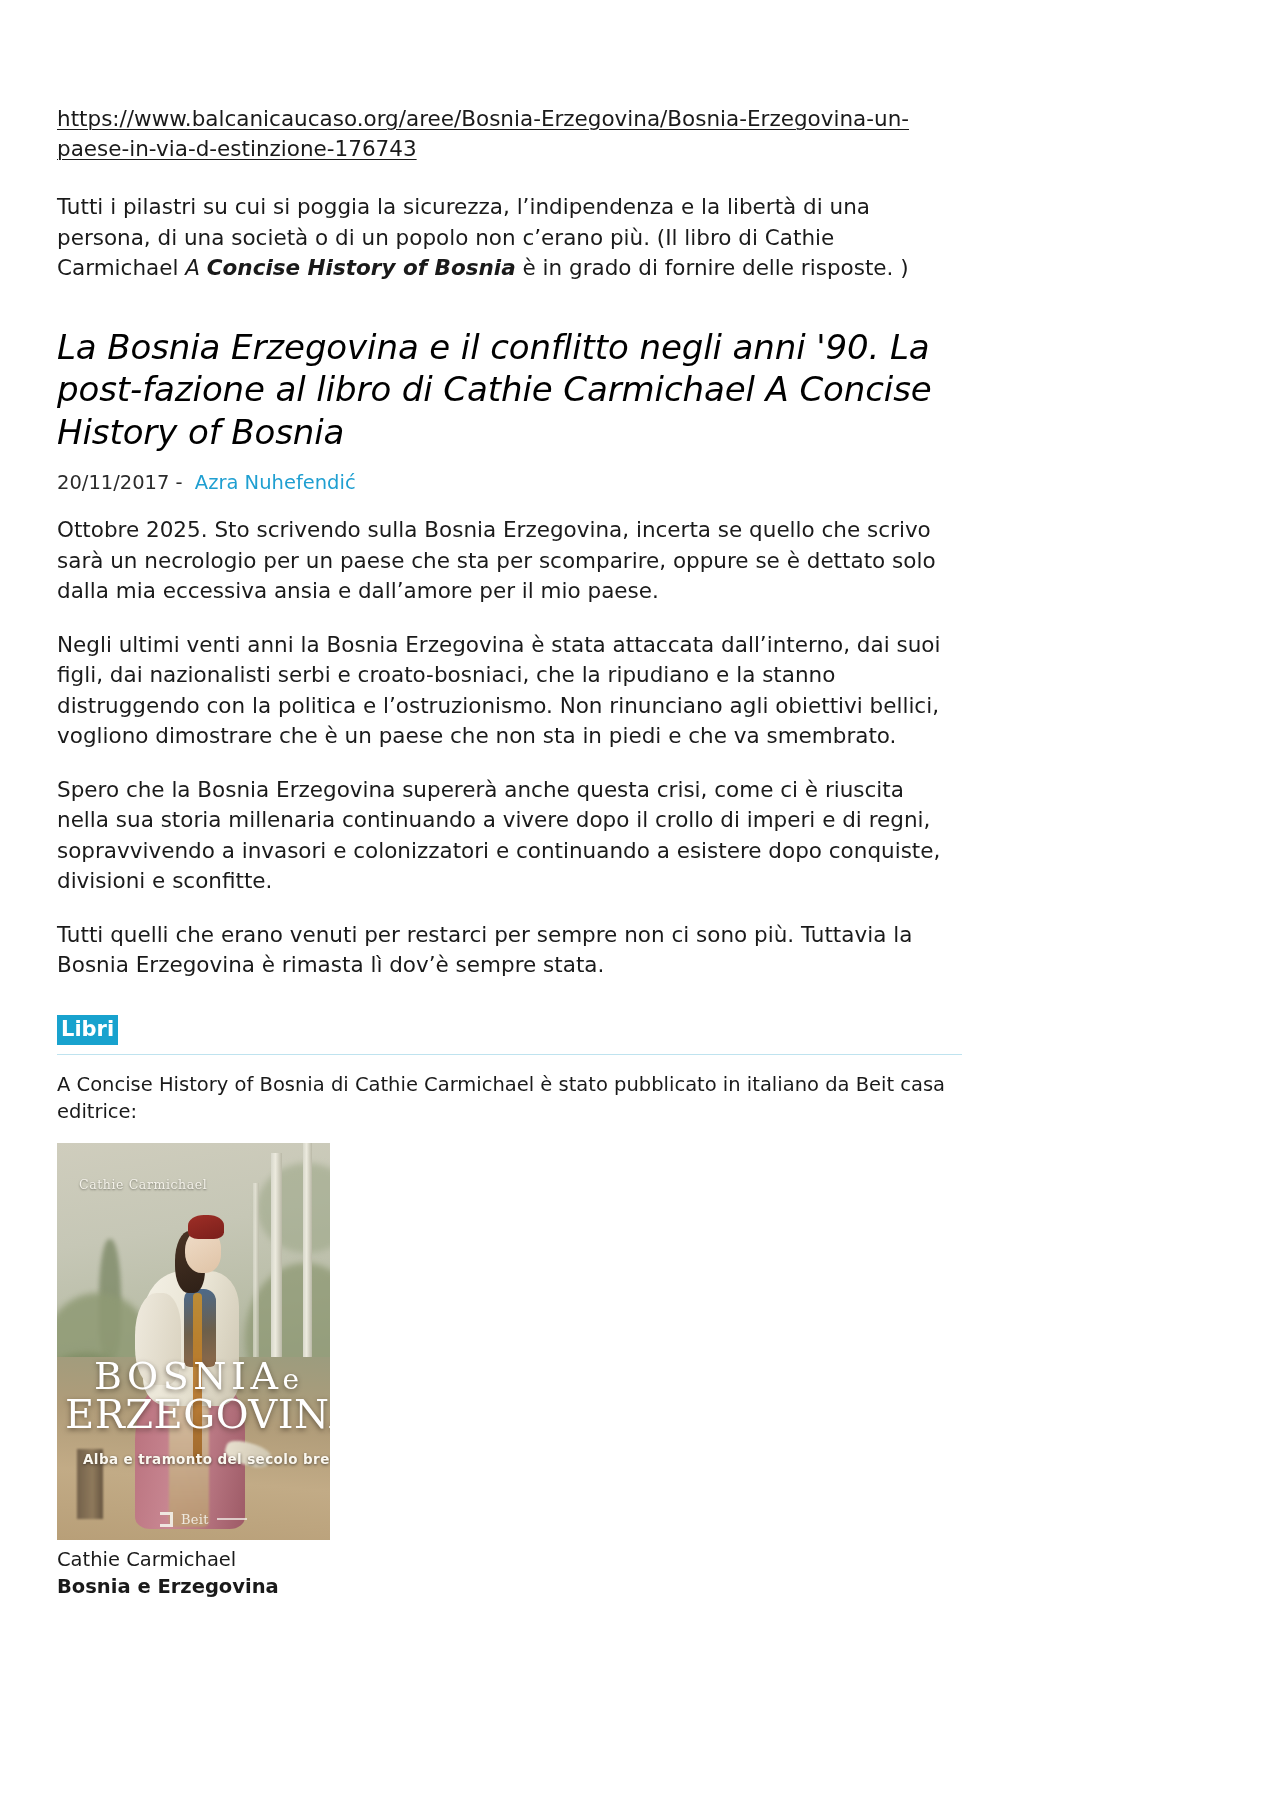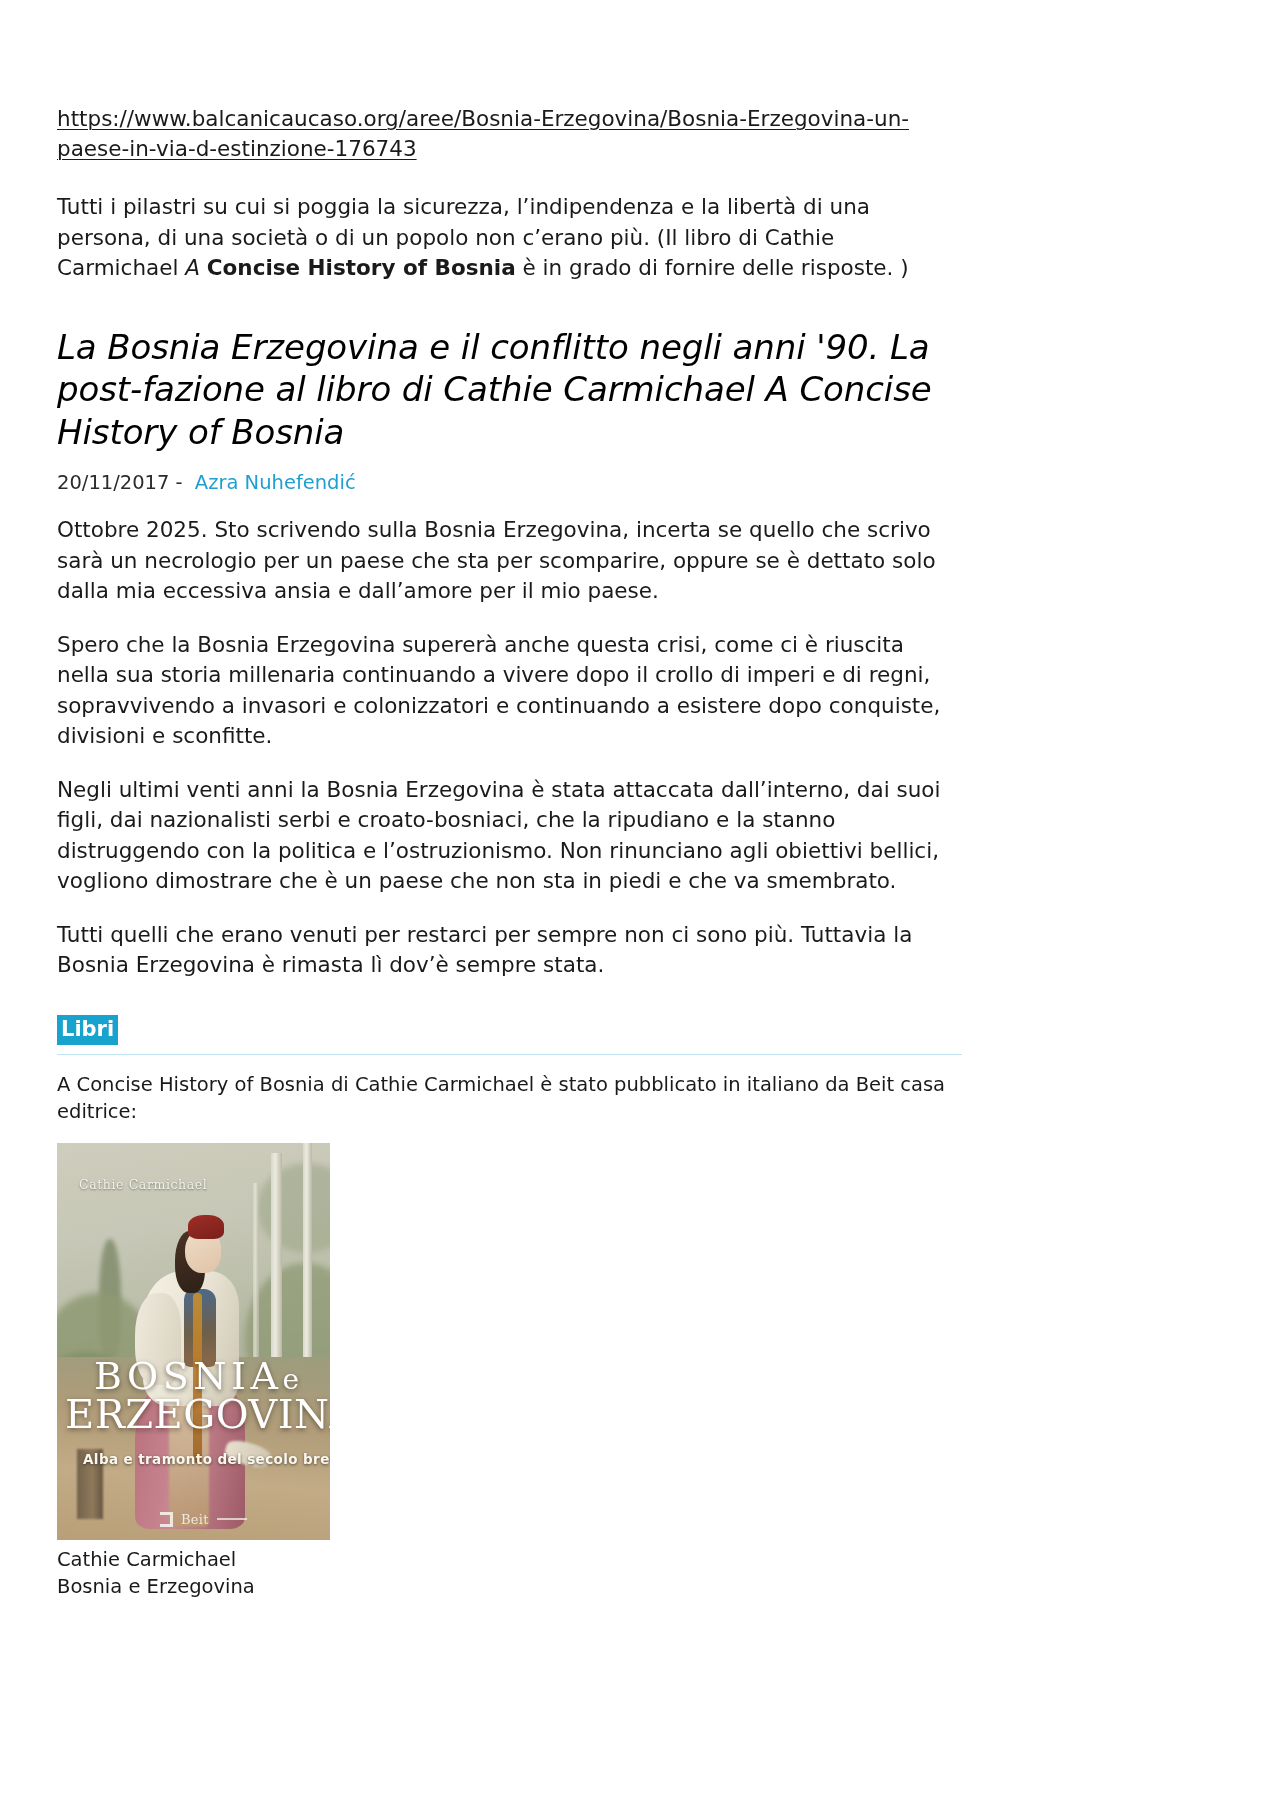--- a/index.html
+++ b/index.html
@@ -40,21 +40,21 @@
   }
 
   
   .intro {
     font-size: 21.5px;
     line-height: 30.5px;
     margin: 0 0 42px 0;
     color: #1a1a1a;
   }
   .intro .t-italic { font-style: italic; }
-  .intro .t-bolditalic { font-weight: bold; }
+  .intro .t-bolditalic { font-style: italic; font-weight: bold; }
 
   
   .headline {
     font-size: 34px;
     line-height: 42.5px;
     font-style: italic;
     font-weight: normal;
     margin: 0 0 16px 0;
     color: #000000;
     letter-spacing: -0.1px;
@@ -313,43 +313,43 @@
     width: 30px; height: 2px; background: #f3f0e8; opacity: .8;
   }
 
   
   .cover-caption {
     margin-top: 6px;
     font-size: 19.5px;
     line-height: 27px;
     color: #1a1a1a;
   }
-  .cover-caption .line2 { font-weight: normal; }
+  .cover-caption .line2 { font-weight: bold; }
 </style>
 </head>
 <body>
 
 <div class="page">
   <div class="content">
 
     <a class="source-url">https://www.balcanicaucaso.org/aree/Bosnia-Erzegovina/Bosnia-Erzegovina-un-paese-in-via-d-estinzione-176743</a>
 
     <p class="intro"><span>Tutti i pilastri su cui si poggia la sicurezza, l’indipendenza e la libertà di una persona, di una società o di un popolo non c’erano più. (Il libro di Cathie Carmichael </span><span class="t-italic">A </span><span class="t-bolditalic">Concise History of Bosnia</span><span> è in grado di fornire delle risposte. )</span></p>
 
     <h1 class="headline">La Bosnia Erzegovina e il conflitto negli anni '90. La post-fazione al libro di Cathie Carmichael A Concise History of Bosnia</h1>
 
     <div class="byline">
       <span>20/11/2017</span>
       <span>-</span>
       <span class="author">Azra Nuhefendić</span>
     </div>
 
     <p class="body-par">Ottobre 2025. Sto scrivendo sulla Bosnia Erzegovina, incerta se quello che scrivo sarà un necrologio per un paese che sta per scomparire, oppure se è dettato solo dalla mia eccessiva ansia e dall’amore per il mio paese.</p>
+    <p class="body-par">Negli ultimi venti anni la Bosnia Erzegovina è stata attaccata dall’interno, dai suoi figli, dai nazionalisti serbi e croato-bosniaci, che la ripudiano e la stanno distruggendo con la politica e l’ostruzionismo. Non rinunciano agli obiettivi bellici, vogliono dimostrare che è un paese che non sta in piedi e che va smembrato.</p>
     <p class="body-par">Spero che la Bosnia Erzegovina supererà anche questa crisi, come ci è riuscita nella sua storia millenaria continuando a vivere dopo il crollo di imperi e di regni, sopravvivendo a invasori e colonizzatori e continuando a esistere dopo conquiste, divisioni e sconfitte.</p>
-    <p class="body-par">Negli ultimi venti anni la Bosnia Erzegovina è stata attaccata dall’interno, dai suoi figli, dai nazionalisti serbi e croato-bosniaci, che la ripudiano e la stanno distruggendo con la politica e l’ostruzionismo. Non rinunciano agli obiettivi bellici, vogliono dimostrare che è un paese che non sta in piedi e che va smembrato.</p>
     <p class="body-par">Tutti quelli che erano venuti per restarci per sempre non ci sono più. Tuttavia la Bosnia Erzegovina è rimasta lì dov’è sempre stata.</p>
 
     <div class="section-head-wrap">
       <span class="section-badge">Libri</span>
       <div class="section-rule"></div>
     </div>
 
     <p class="books-note">A Concise History of Bosnia di Cathie Carmichael è stato pubblicato in italiano da Beit casa editrice:</p>
 
     <div class="cover">

